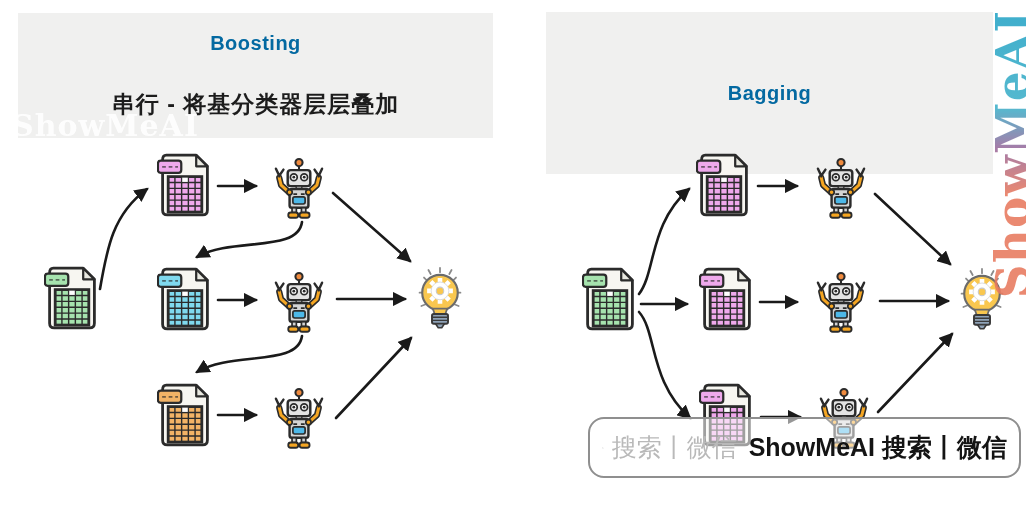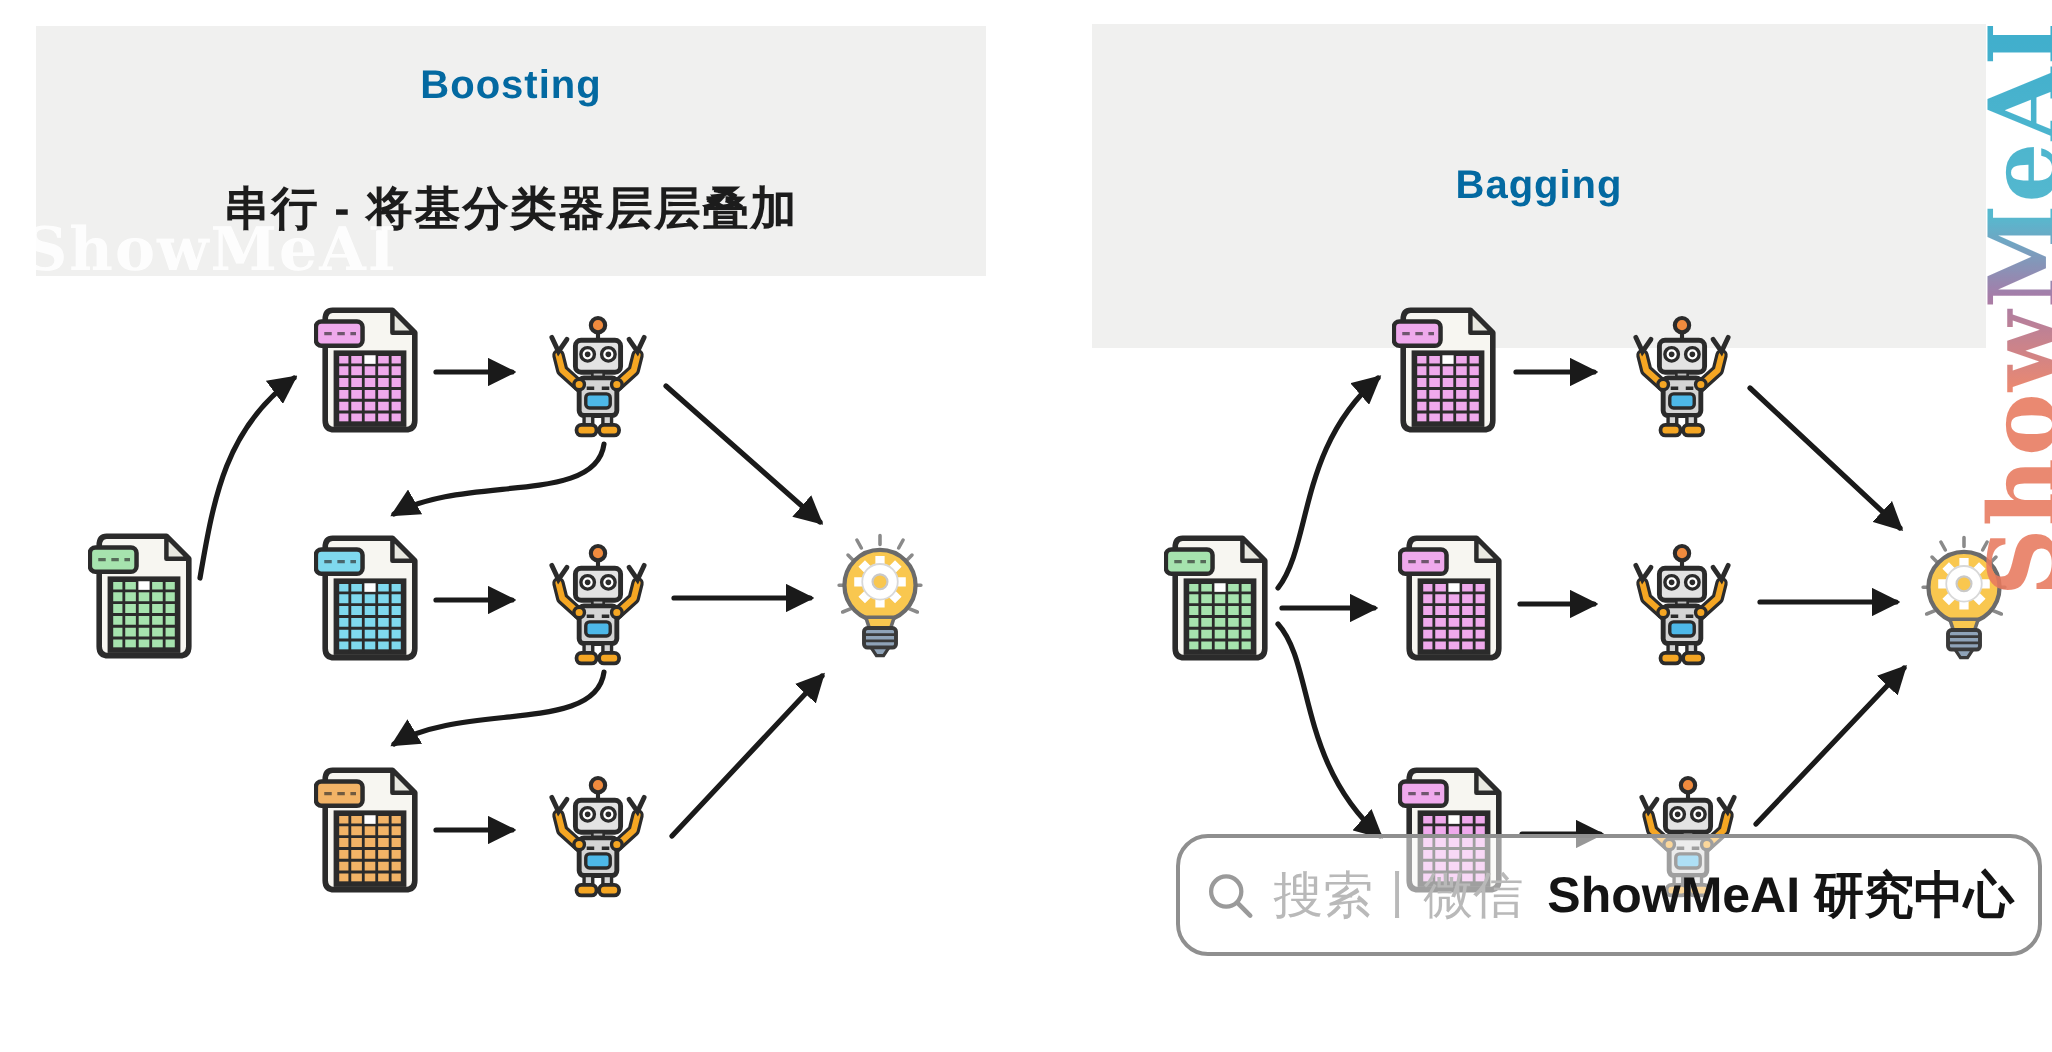--- a/index.html
+++ b/index.html
@@ -167,16 +167,16 @@
   <div id="vertical-watermark">
     <span>ShowMeAI</span>
   </div>
 
   <div id="search-bar">
     <svg width="30" height="30" viewBox="0 0 30 30">
       <circle cx="12.5" cy="12.5" r="8.5" fill="none" stroke="#9a9a9a" stroke-width="2.4"></circle>
       <path d="M 19 19 L 26 26" stroke="#9a9a9a" stroke-width="2.6" stroke-linecap="round"></path>
     </svg>
     <span id="search-hint">搜索丨微信</span>
-    <span id="search-brand">ShowMeAI 研究中心</span>
+    <span id="search-brand">ShowMeAI 搜索丨微信</span>
   </div>
 
 </div>
 
 </body></html>

